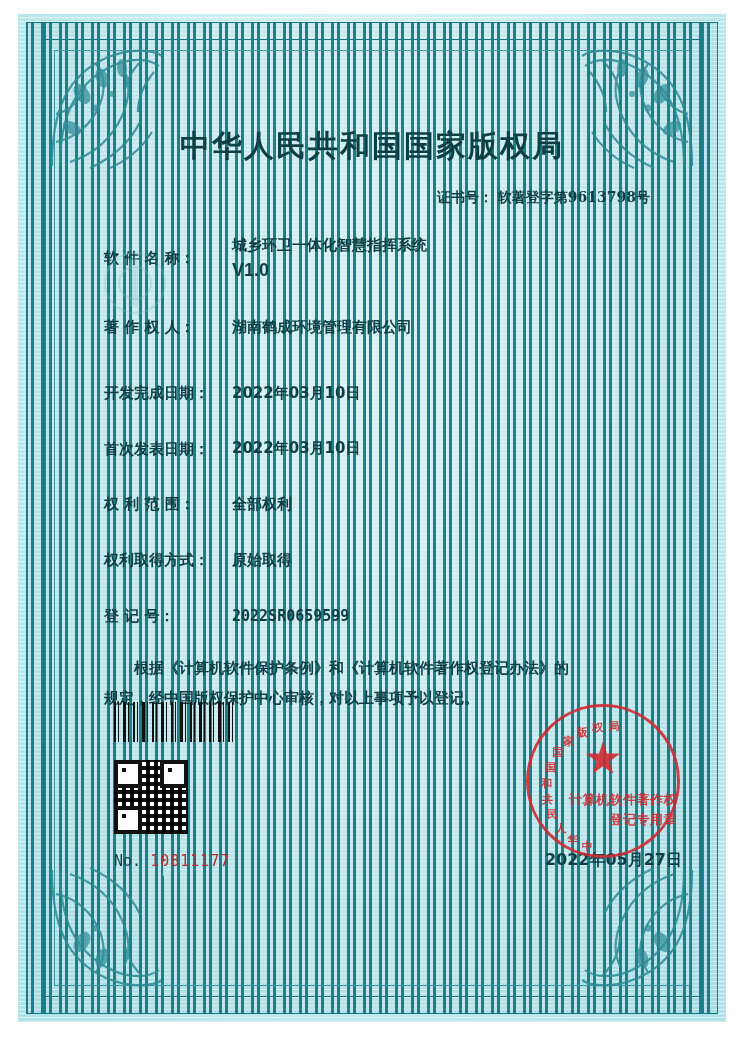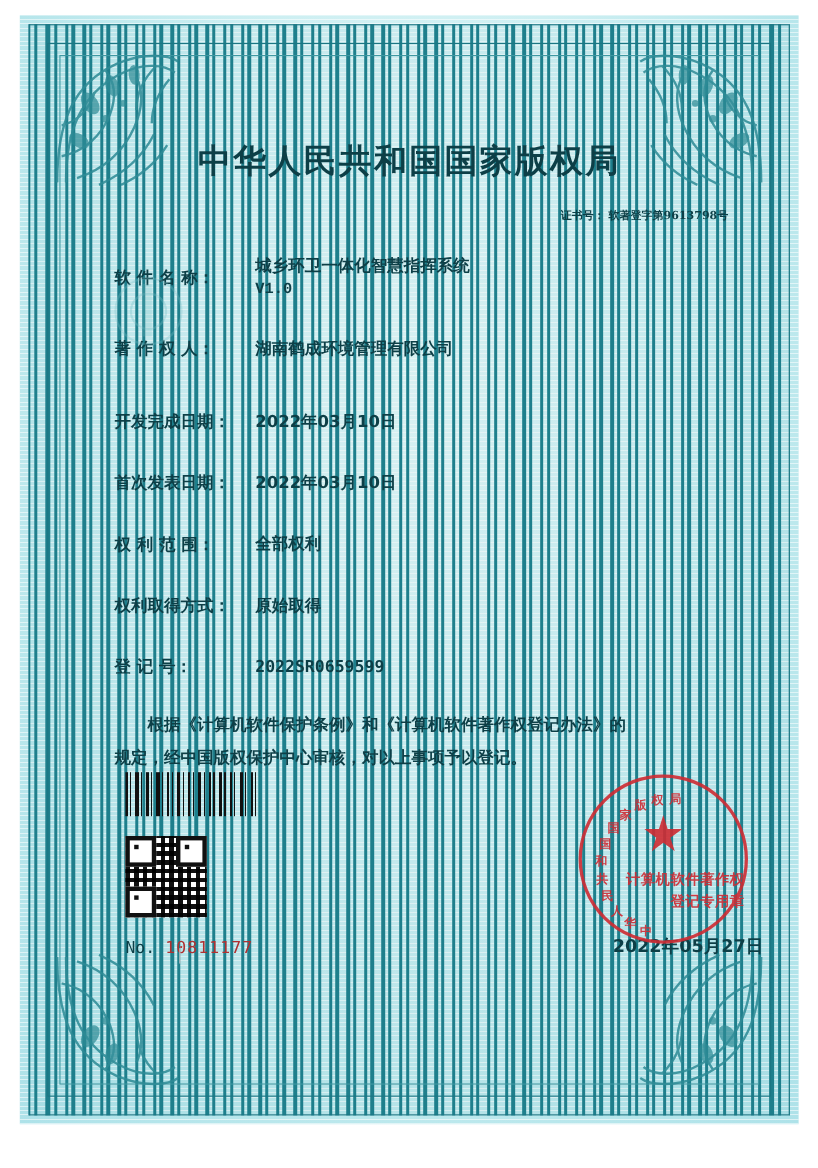--- a/index.html
+++ b/index.html
@@ -110,22 +110,22 @@
     text-align: center;
     font-size: 32px;
     font-weight: bold;
     letter-spacing: 2px;
     color: #0d3f47;
     font-family: "DejaVu Serif", serif;
   }
   .cert-no {
     margin-top: 22px;
     text-align: right;
-    padding-right: 8px;
-    font-size: 10px;
+    padding-right: 20px;
+    font-size: 14px;
     font-weight: bold;
     color: #0d3f47;
     font-family: "DejaVu Serif", serif;
   }
 
   
   .emblem {
     position: absolute;
     left: 30px;
     top: 182px;
@@ -170,22 +170,22 @@
     letter-spacing: 0px;
     white-space: nowrap;
   }
   .field-value {
     font-weight: bold;
     font-family: "DejaVu Sans", sans-serif;
     line-height: 1.45;
   }
   .field-value .ver {
     display: block;
-    font-family: Liberation Mono, monospace;
-    font-size: 14px;
+    font-family: Liberation Sans, sans-serif;
+    font-size: 18px;
   }
   .field-value.mono {
     font-family: "DejaVu Sans Mono", monospace;
     font-size: 15px;
   }
   .gap-lg { margin-bottom: 34px; }
   .gap-xl { margin-bottom: 44px; }
 
   .statement {
     margin-top: 26px;
@@ -248,21 +248,21 @@
     font-family: "DejaVu Sans Mono", monospace;
     color: #0d3f47;
   }
   .serial .num {
     color: #b03030;
     letter-spacing: 1px;
   }
 
   .issue-date {
     position: absolute;
-    right: 32px;
+    right: 44px;
     top: 836px;
     font-size: 16px;
     font-weight: bold;
     font-family: "DejaVu Sans", sans-serif;
     color: #0d3f47;
   }
 
   
   .seal {
     position: absolute;

